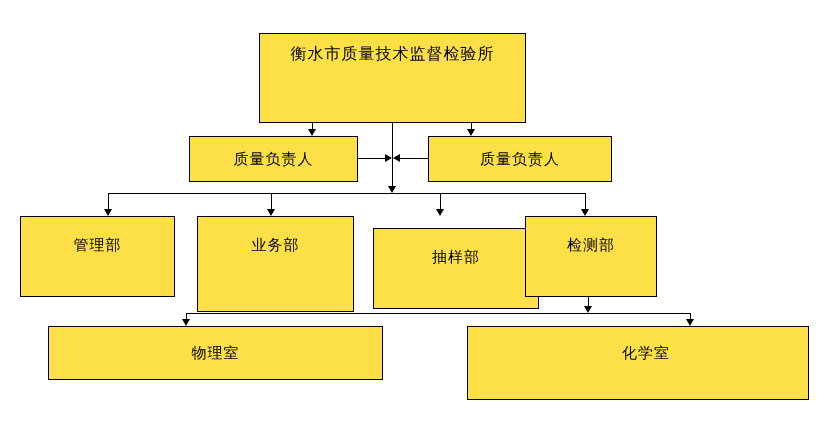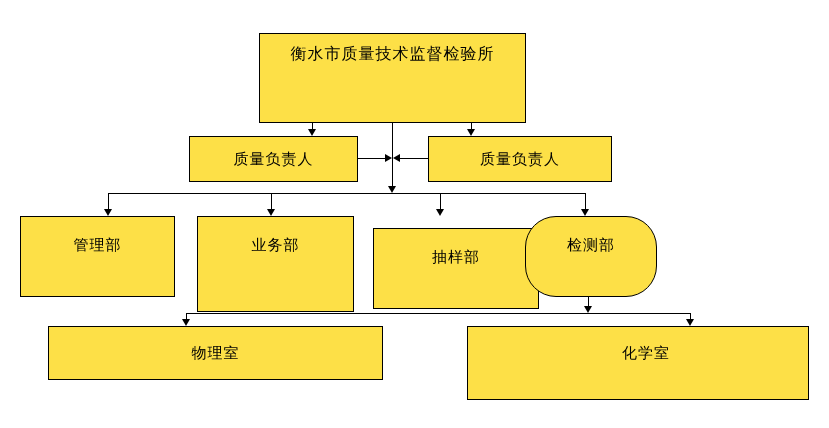--- a/index.html
+++ b/index.html
@@ -97,21 +97,21 @@
 
   <div class="box toppad" style="left:20px; top:216px; width:155px; height:81px;">
     <span class="dept-label">管理部</span>
   </div>
   <div class="box toppad" style="left:197px; top:216px; width:157px; height:96px;">
     <span class="dept-label">业务部</span>
   </div>
   <div class="box toppad" style="left:373px; top:228px; width:166px; height:81px;">
     <span class="dept-label">抽样部</span>
   </div>
-  <div class="box toppad" style="left:525px; top:216px; width:132px; height:81px;border-radius:31px;">
+  <div class="box toppad" style="left:525px; top:216px; width:132px; height:81px;">
     <span class="dept-label">检测部</span>
   </div>
 
   <div class="box toppad" style="left:48px; top:326px; width:335px; height:54px;">
     <span class="lab-label">物理室</span>
   </div>
   <div class="box toppad" style="left:467px; top:326px; width:342px; height:74px;padding-left:16px;">
     <span class="lab-label">化学室</span>
   </div>
 

